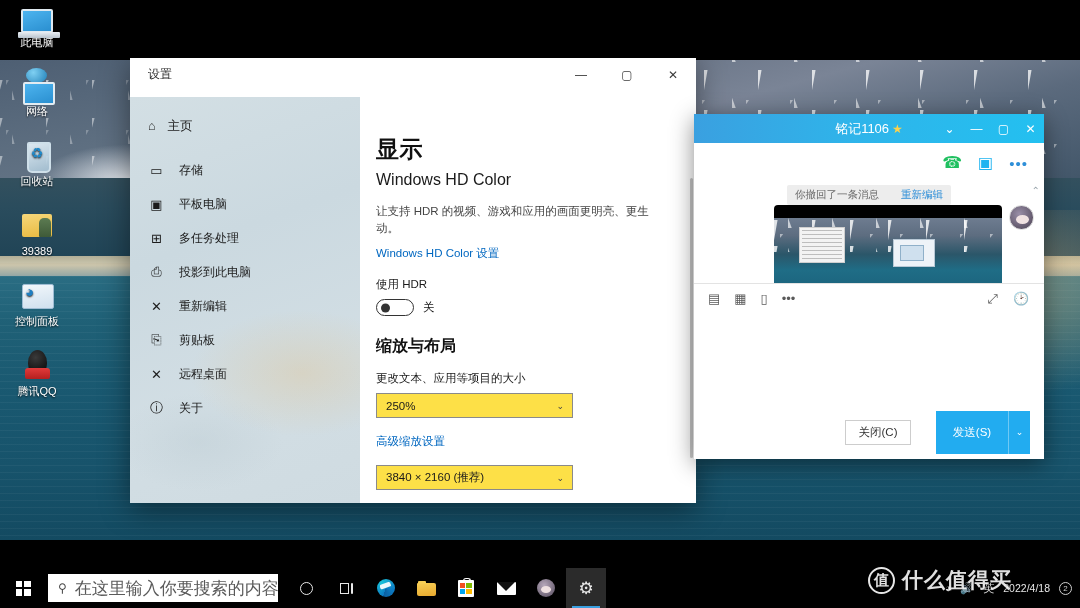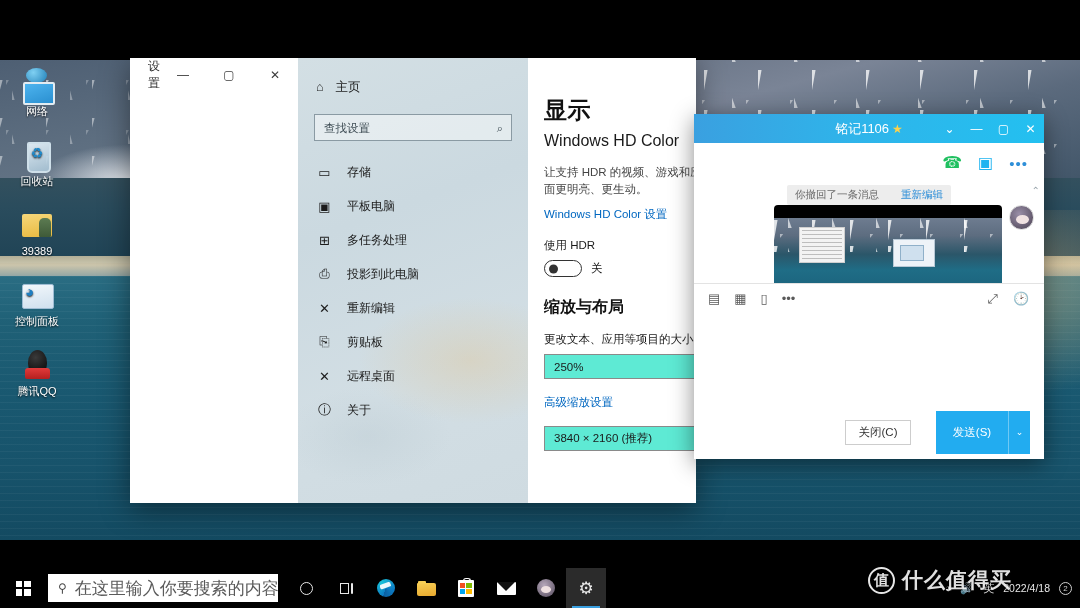--- a/index.html
+++ b/index.html
@@ -118,22 +118,23 @@
   .ic-qq::before{content:"";position:absolute;left:8px;top:2px;width:19px;height:25px;border-radius:50% 50% 45% 45%;
     background:radial-gradient(circle at 40% 30%,#3a3a3a,#000);}
   .ic-qq::after{content:"";position:absolute;left:5px;bottom:3px;width:25px;height:11px;
     background:linear-gradient(180deg,#e23b3b,#b51f1f);border-radius:3px 3px 2px 2px;}
 
   
   #settings {
     position:absolute; left:130px; top:58px; width:566px; height:445px;
     background:#fff;
     box-shadow:0 6px 28px rgba(0,0,0,.45);
-    display:flex; flex-direction:row;
+    display:flex; flex-direction:column;
     overflow:hidden;
+    gap:6px;
   }
   .st-titlebar{
     height:33px; flex:0 0 33px; display:flex; align-items:stretch;
     background:transparent; position:relative; z-index:5;
   }
   .st-title{
     flex:1; display:flex; align-items:center; padding-left:18px;
     font-size:12px; color:#2b2b2b;
   }
   .st-wbtns{ display:flex; }
@@ -200,21 +201,21 @@
   .st-toggle{
     width:38px; height:17px; border:1px solid #333; border-radius:9px;
     background:#fff; position:relative; cursor:pointer; flex:0 0 38px;
   }
   .st-toggle .knob{
     position:absolute; left:4px; top:50%; transform:translateY(-50%);
     width:9px; height:9px; border-radius:50%; background:#333;
   }
   .st-toggle-txt{ font-size:11.5px; color:#1a1a1a; }
   .st-select{
-    width:197px; height:25px; border:1px solid #8a8a8a; background:#5eead4;
+    width:197px; height:25px; border:1px solid #8a8a8a; background:#fde047;
     display:flex; align-items:center; justify-content:space-between;
     padding:0 8px 0 9px; font-size:11.5px; color:#1a1a1a; cursor:pointer;
     margin-bottom:13px;
   }
   .st-select .chev{ font-size:9px; color:#444; }
   .st-scrollbar{
     position:absolute; right:3px; top:44px; width:3px; height:280px;
     background:#c8c8c8; border-radius:2px;
   }
 
@@ -446,20 +447,24 @@
 <div id="desktop">
   <div class="wall">
     <div class="wall-sky"></div>
     <div class="wall-right-mtn"></div>
     <div class="wall-mid"></div>
     <div class="wall-shore"></div>
     <div class="wall-water"></div>
     <div class="wall-glow"></div>
   </div>
 
+  <div class="dicon" style="left:4px;  top:6px;">
+    <span class="glyph ic-monitor"></span>
+    <span class="lbl">此电脑</span>
+  </div>
   <div class="dicon" style="left:4px;  top:68px;">
     <span class="glyph ic-net"></span>
     <span class="lbl">网络</span>
   </div>
   <div class="dicon" style="left:4px;  top:138px;">
     <span class="glyph ic-bin"></span>
     <span class="lbl">回收站</span>
   </div>
   <div class="dicon" style="left:4px;  top:208px;">
     <span class="glyph ic-folder"></span>
@@ -488,24 +493,20 @@
 
   <div class="st-body">
 
     <div class="st-side">
       <div class="st-side-inner">
         <div class="st-home">
           <span>⌂</span>
           <span>主页</span>
         </div>
 
-        <div class="st-search">
-          <input type="text" placeholder="查找设置" style="">
-          <span class="sicon">⌕</span>
-        </div>
 
 
         <div class="st-item">
           <span class="i">▭</span>
           <span>存储</span>
         </div>
         <div class="st-item">
           <span class="i">▣</span>
           <span>平板电脑</span>
         </div>

